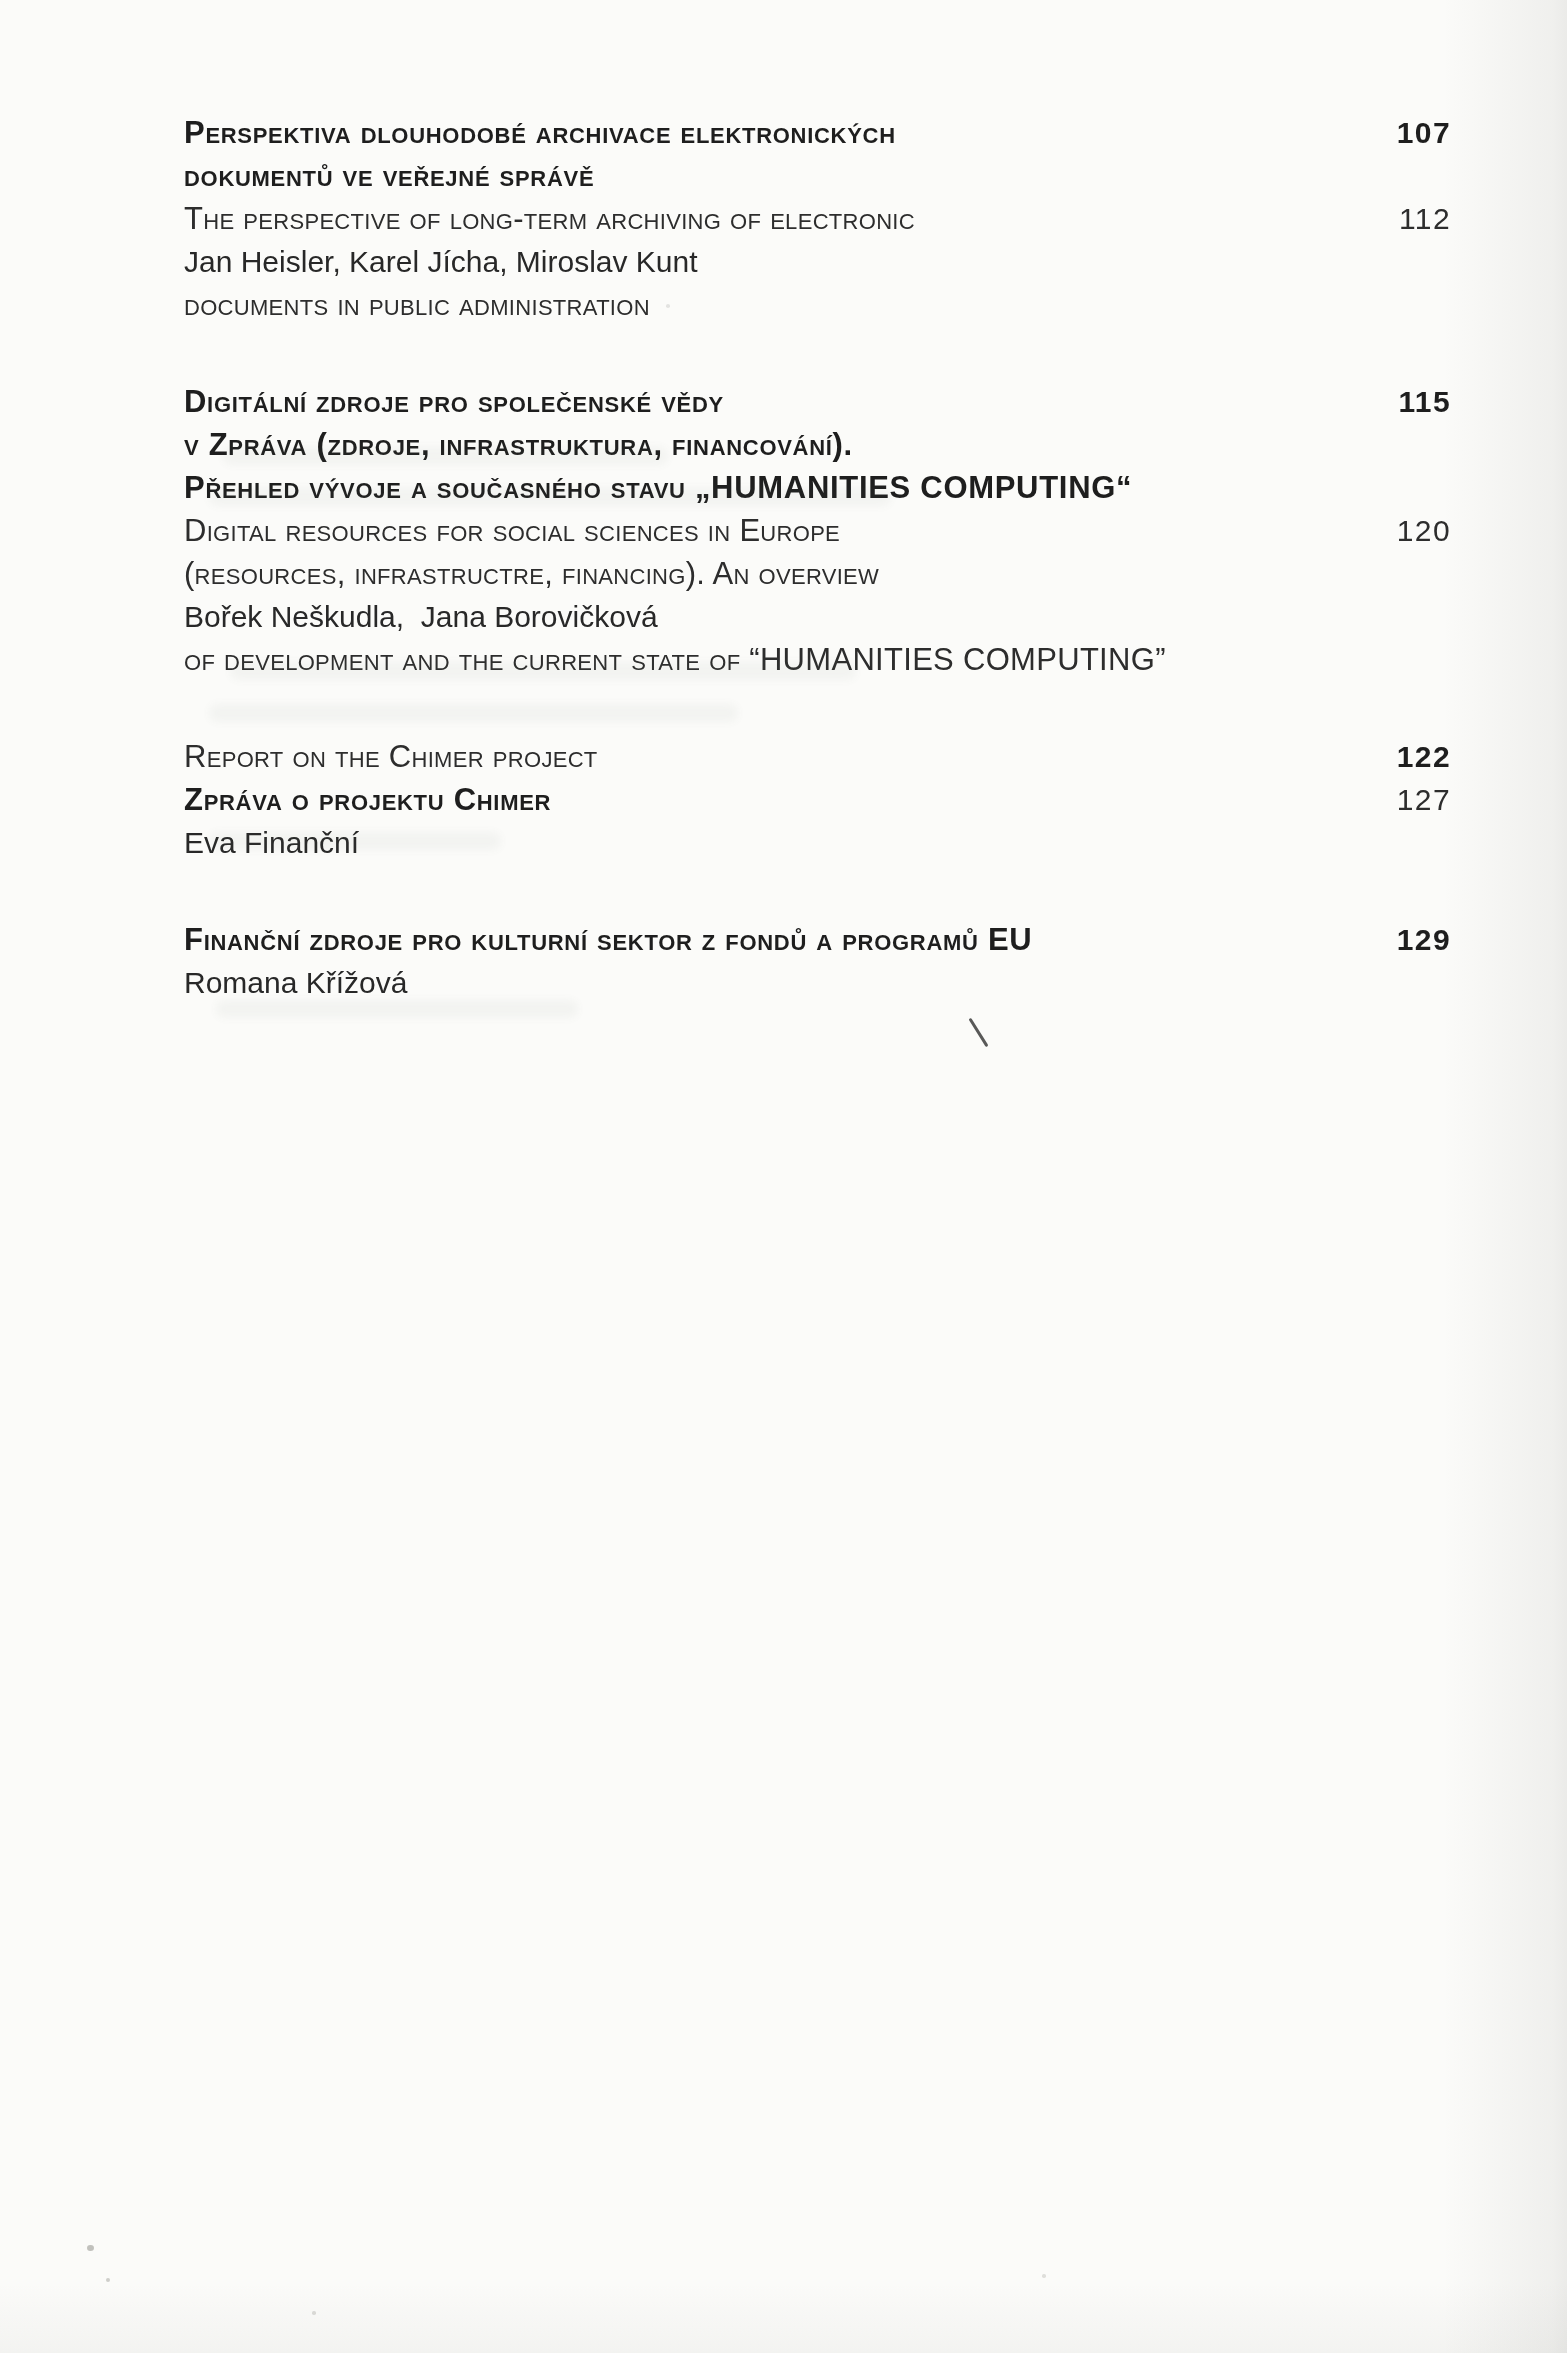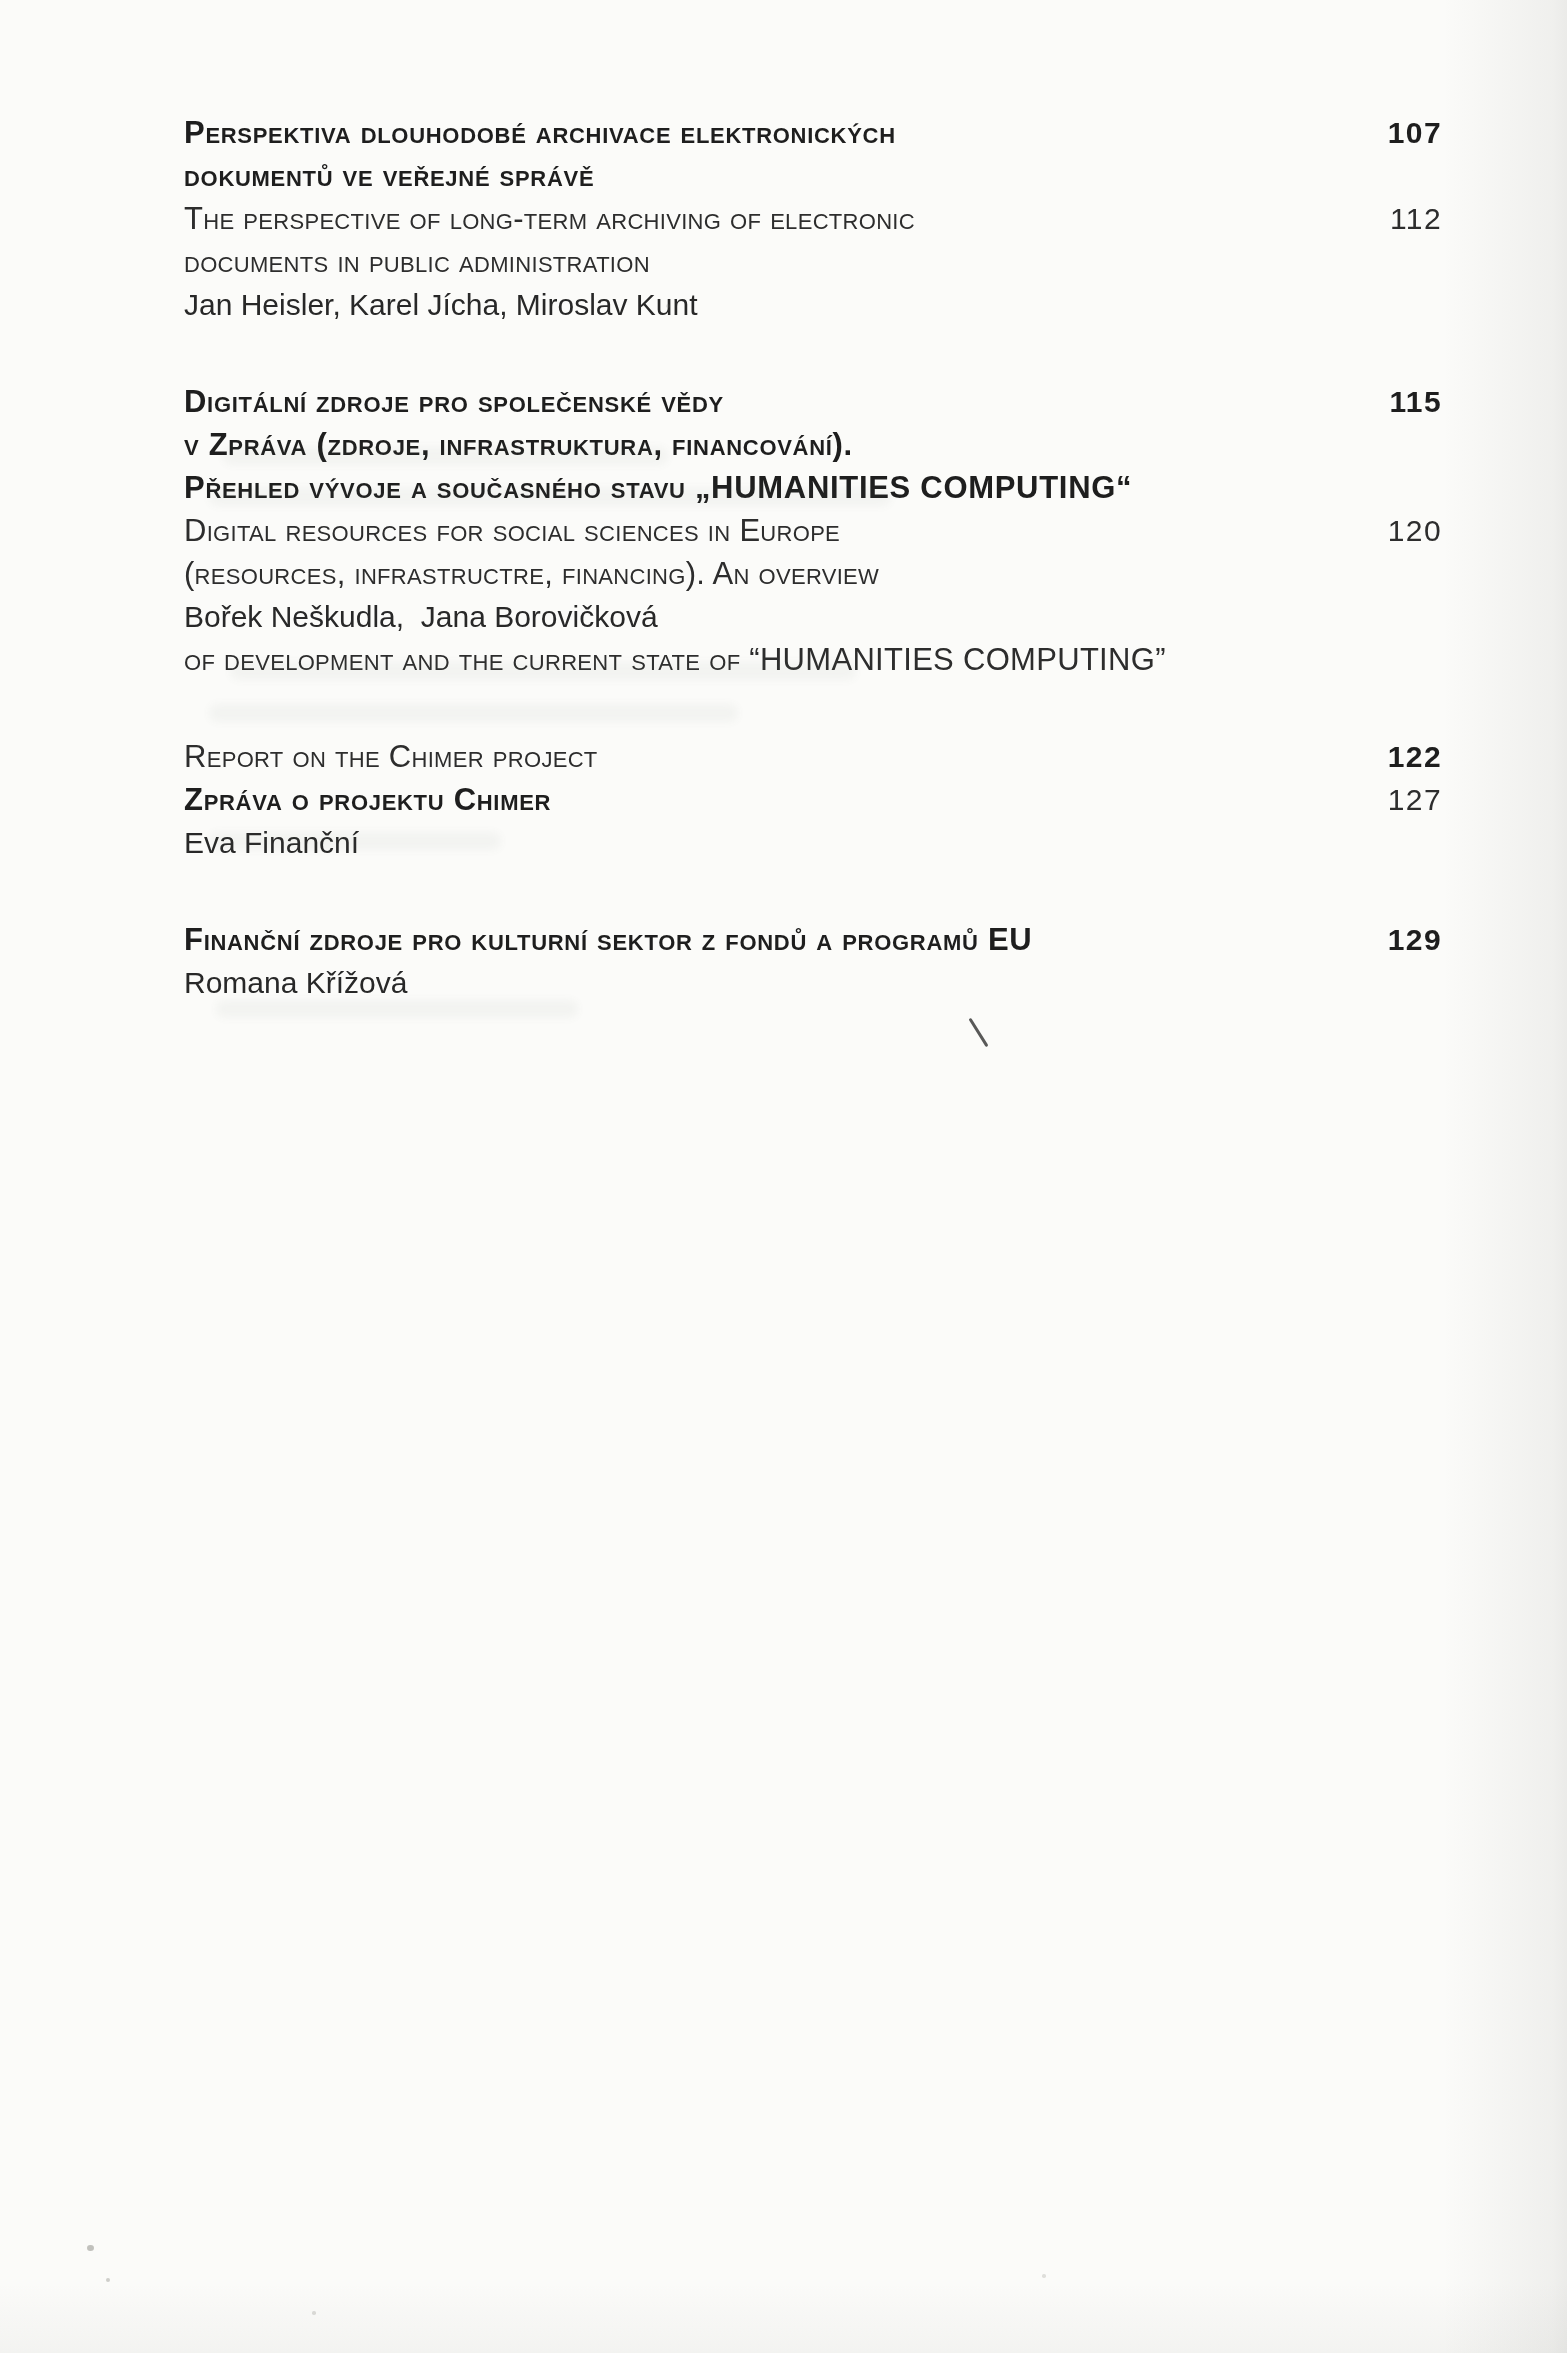--- a/index.html
+++ b/index.html
@@ -52,21 +52,21 @@
     color: #2d2d2d;
   }
   .authors {
     font-weight: 400;
     font-size: 30px;
     color: #282828;
     white-space: pre;
   }
   .pagenum {
     position: absolute;
-    right: 16px;
+    right: 7px;
     width: 139px;
     text-align: right;
     line-height: 43px;
     font-size: 30px;
     font-weight: 700;
     letter-spacing: 1.4px;
     color: #1e1e1e;
   }
   .pagenum.reg {
     font-weight: 400;
@@ -120,22 +120,22 @@
 <body>
 
 <div class="page">
 
   <div class="content">
 
     <section class="entry">
       <div class="line cz">Perspektiva dlouhodobé archivace elektronických</div>
       <div class="line cz">dokumentů ve veřejné správě</div>
       <div class="line en">The perspective of long-term archiving of electronic</div>
+      <div class="line authors">Jan Heisler, Karel Jícha, Miroslav Kunt</div>
       <div class="line en">documents in public administration</div>
-      <div class="line authors">Jan Heisler, Karel Jícha, Miroslav Kunt</div>
       <div class="pagenum pn-l0">107</div>
       <div class="pagenum reg pn-l2">112</div>
     </section>
 
     <section class="entry">
       <div class="line cz">Digitální zdroje pro společenské vědy</div>
       <div class="line cz">v Zpráva (zdroje, infrastruktura, financování).</div>
       <div class="line cz">Přehled vývoje a současného stavu „HUMANITIES COMPUTING“</div>
       <div class="line en">Digital resources for social sciences in Europe</div>
       <div class="line en">(resources, infrastructre, financing). An overview</div>

